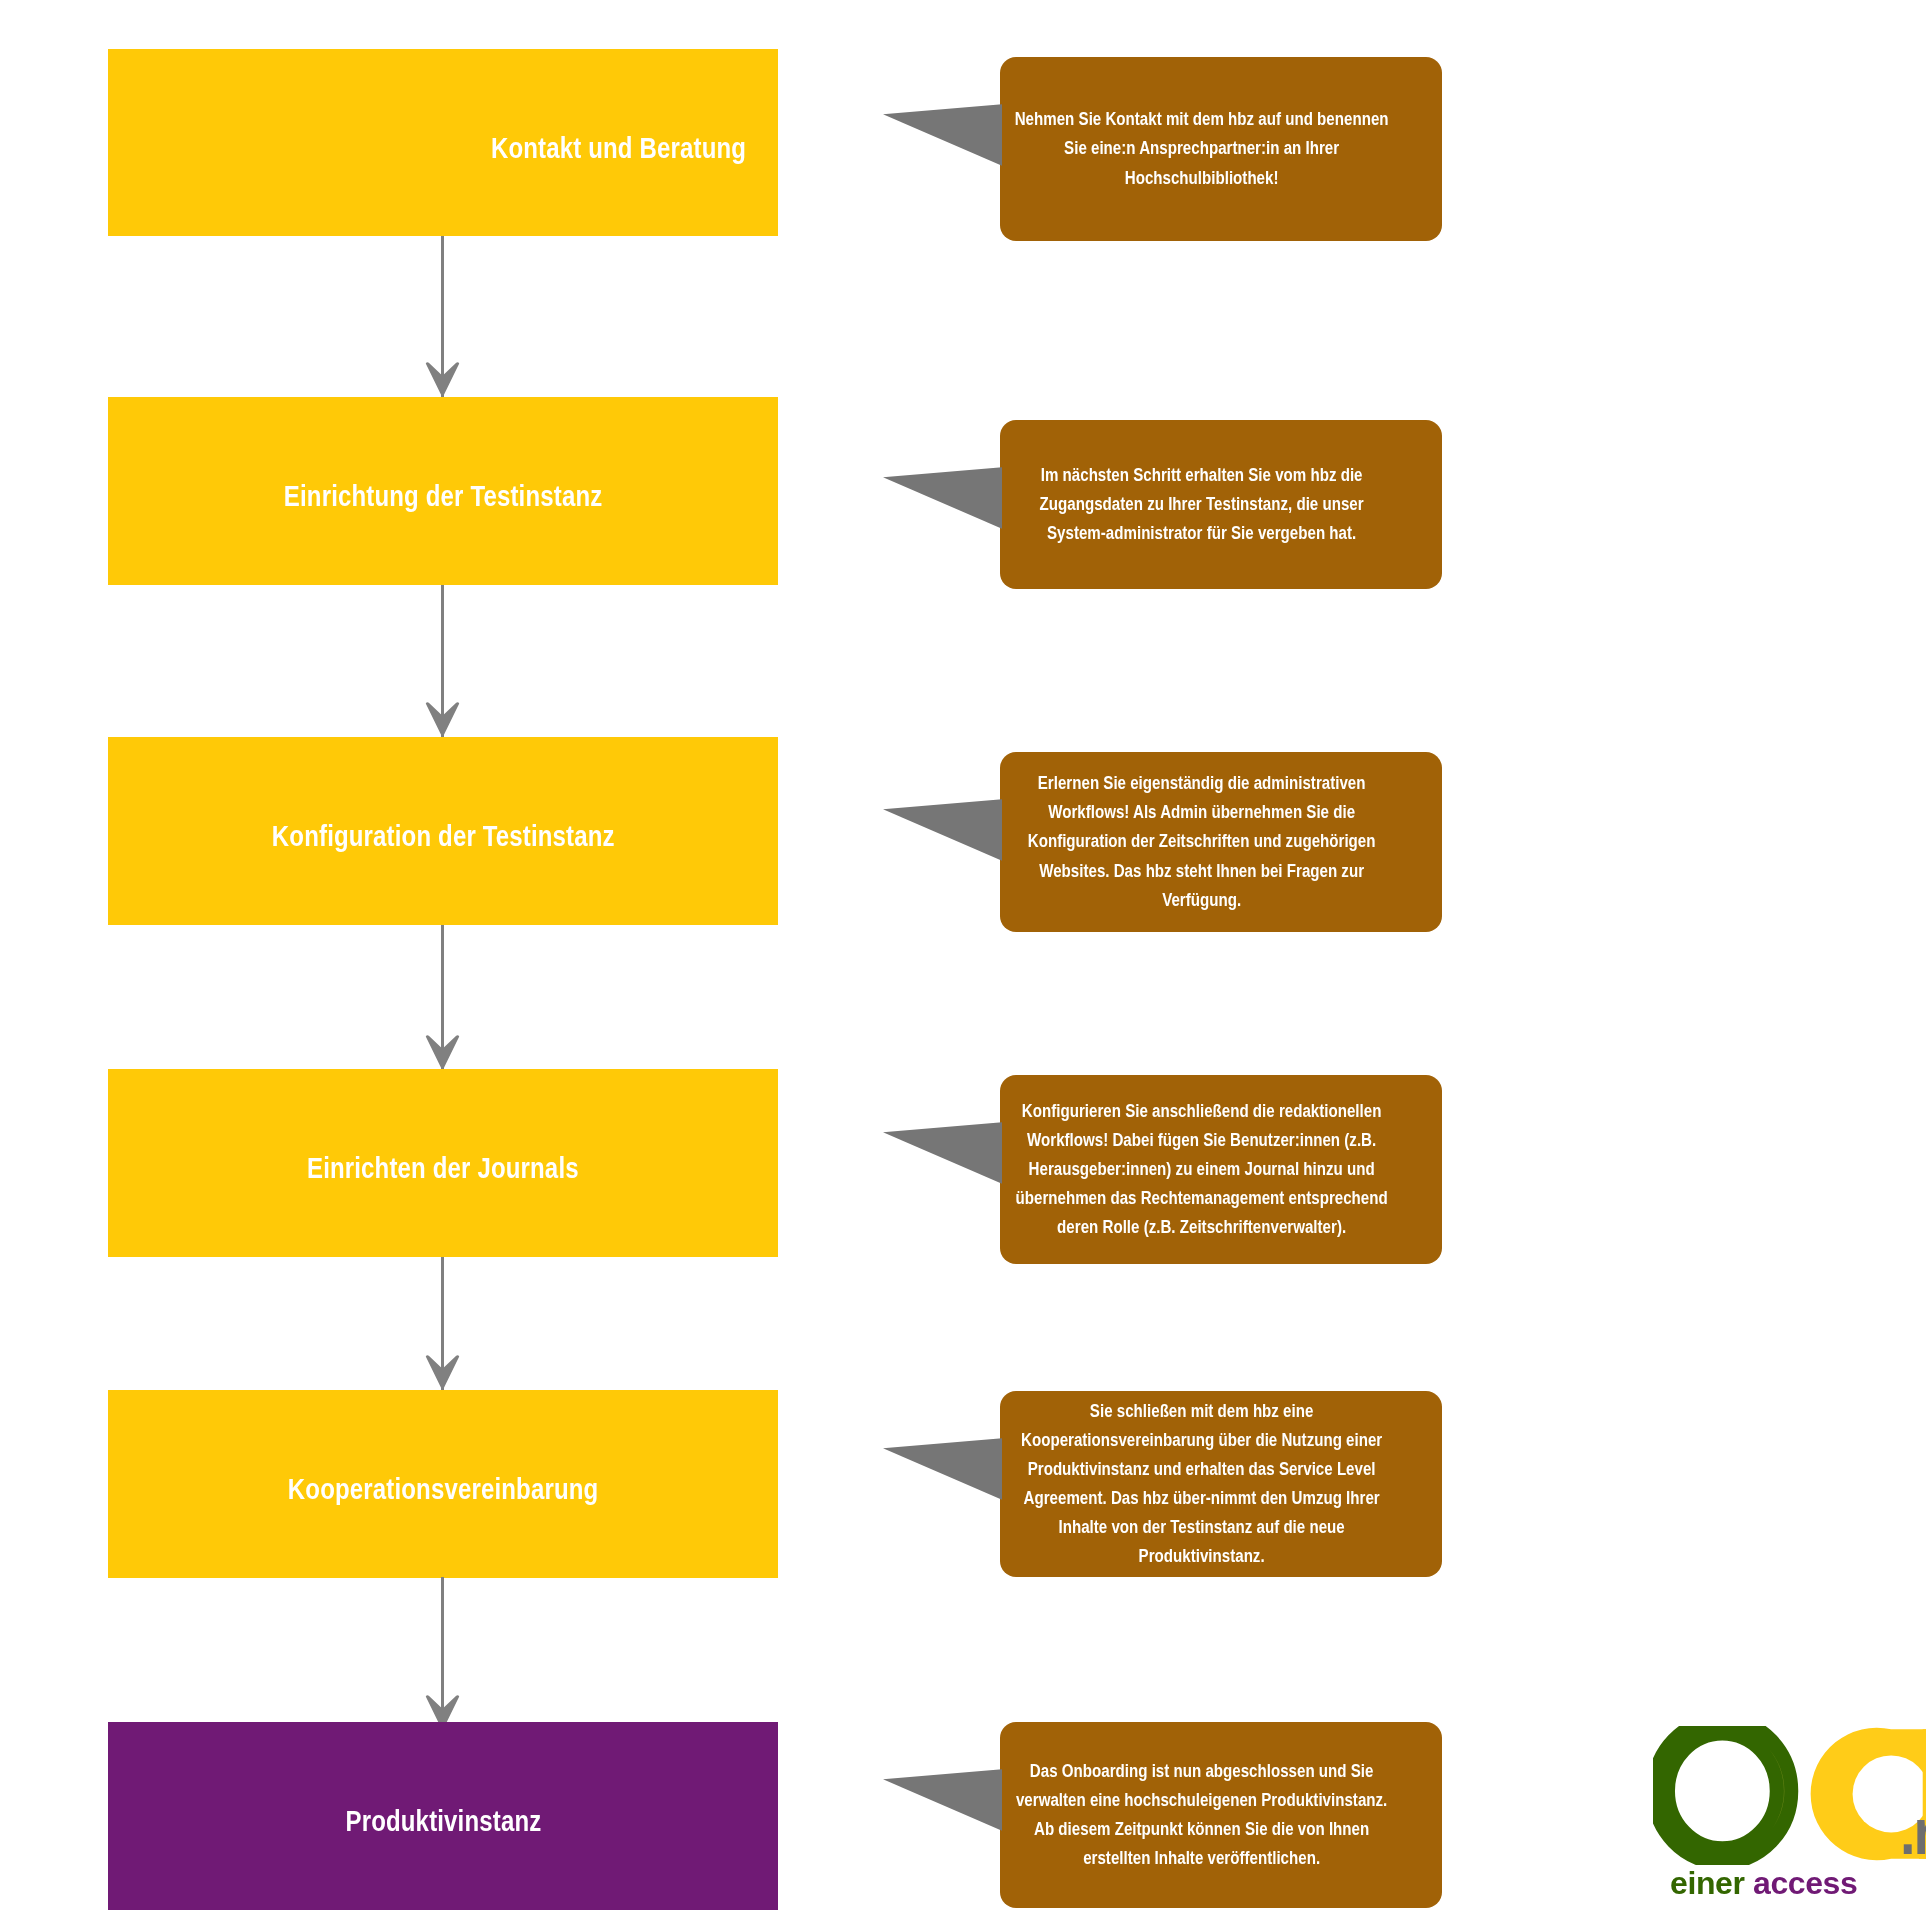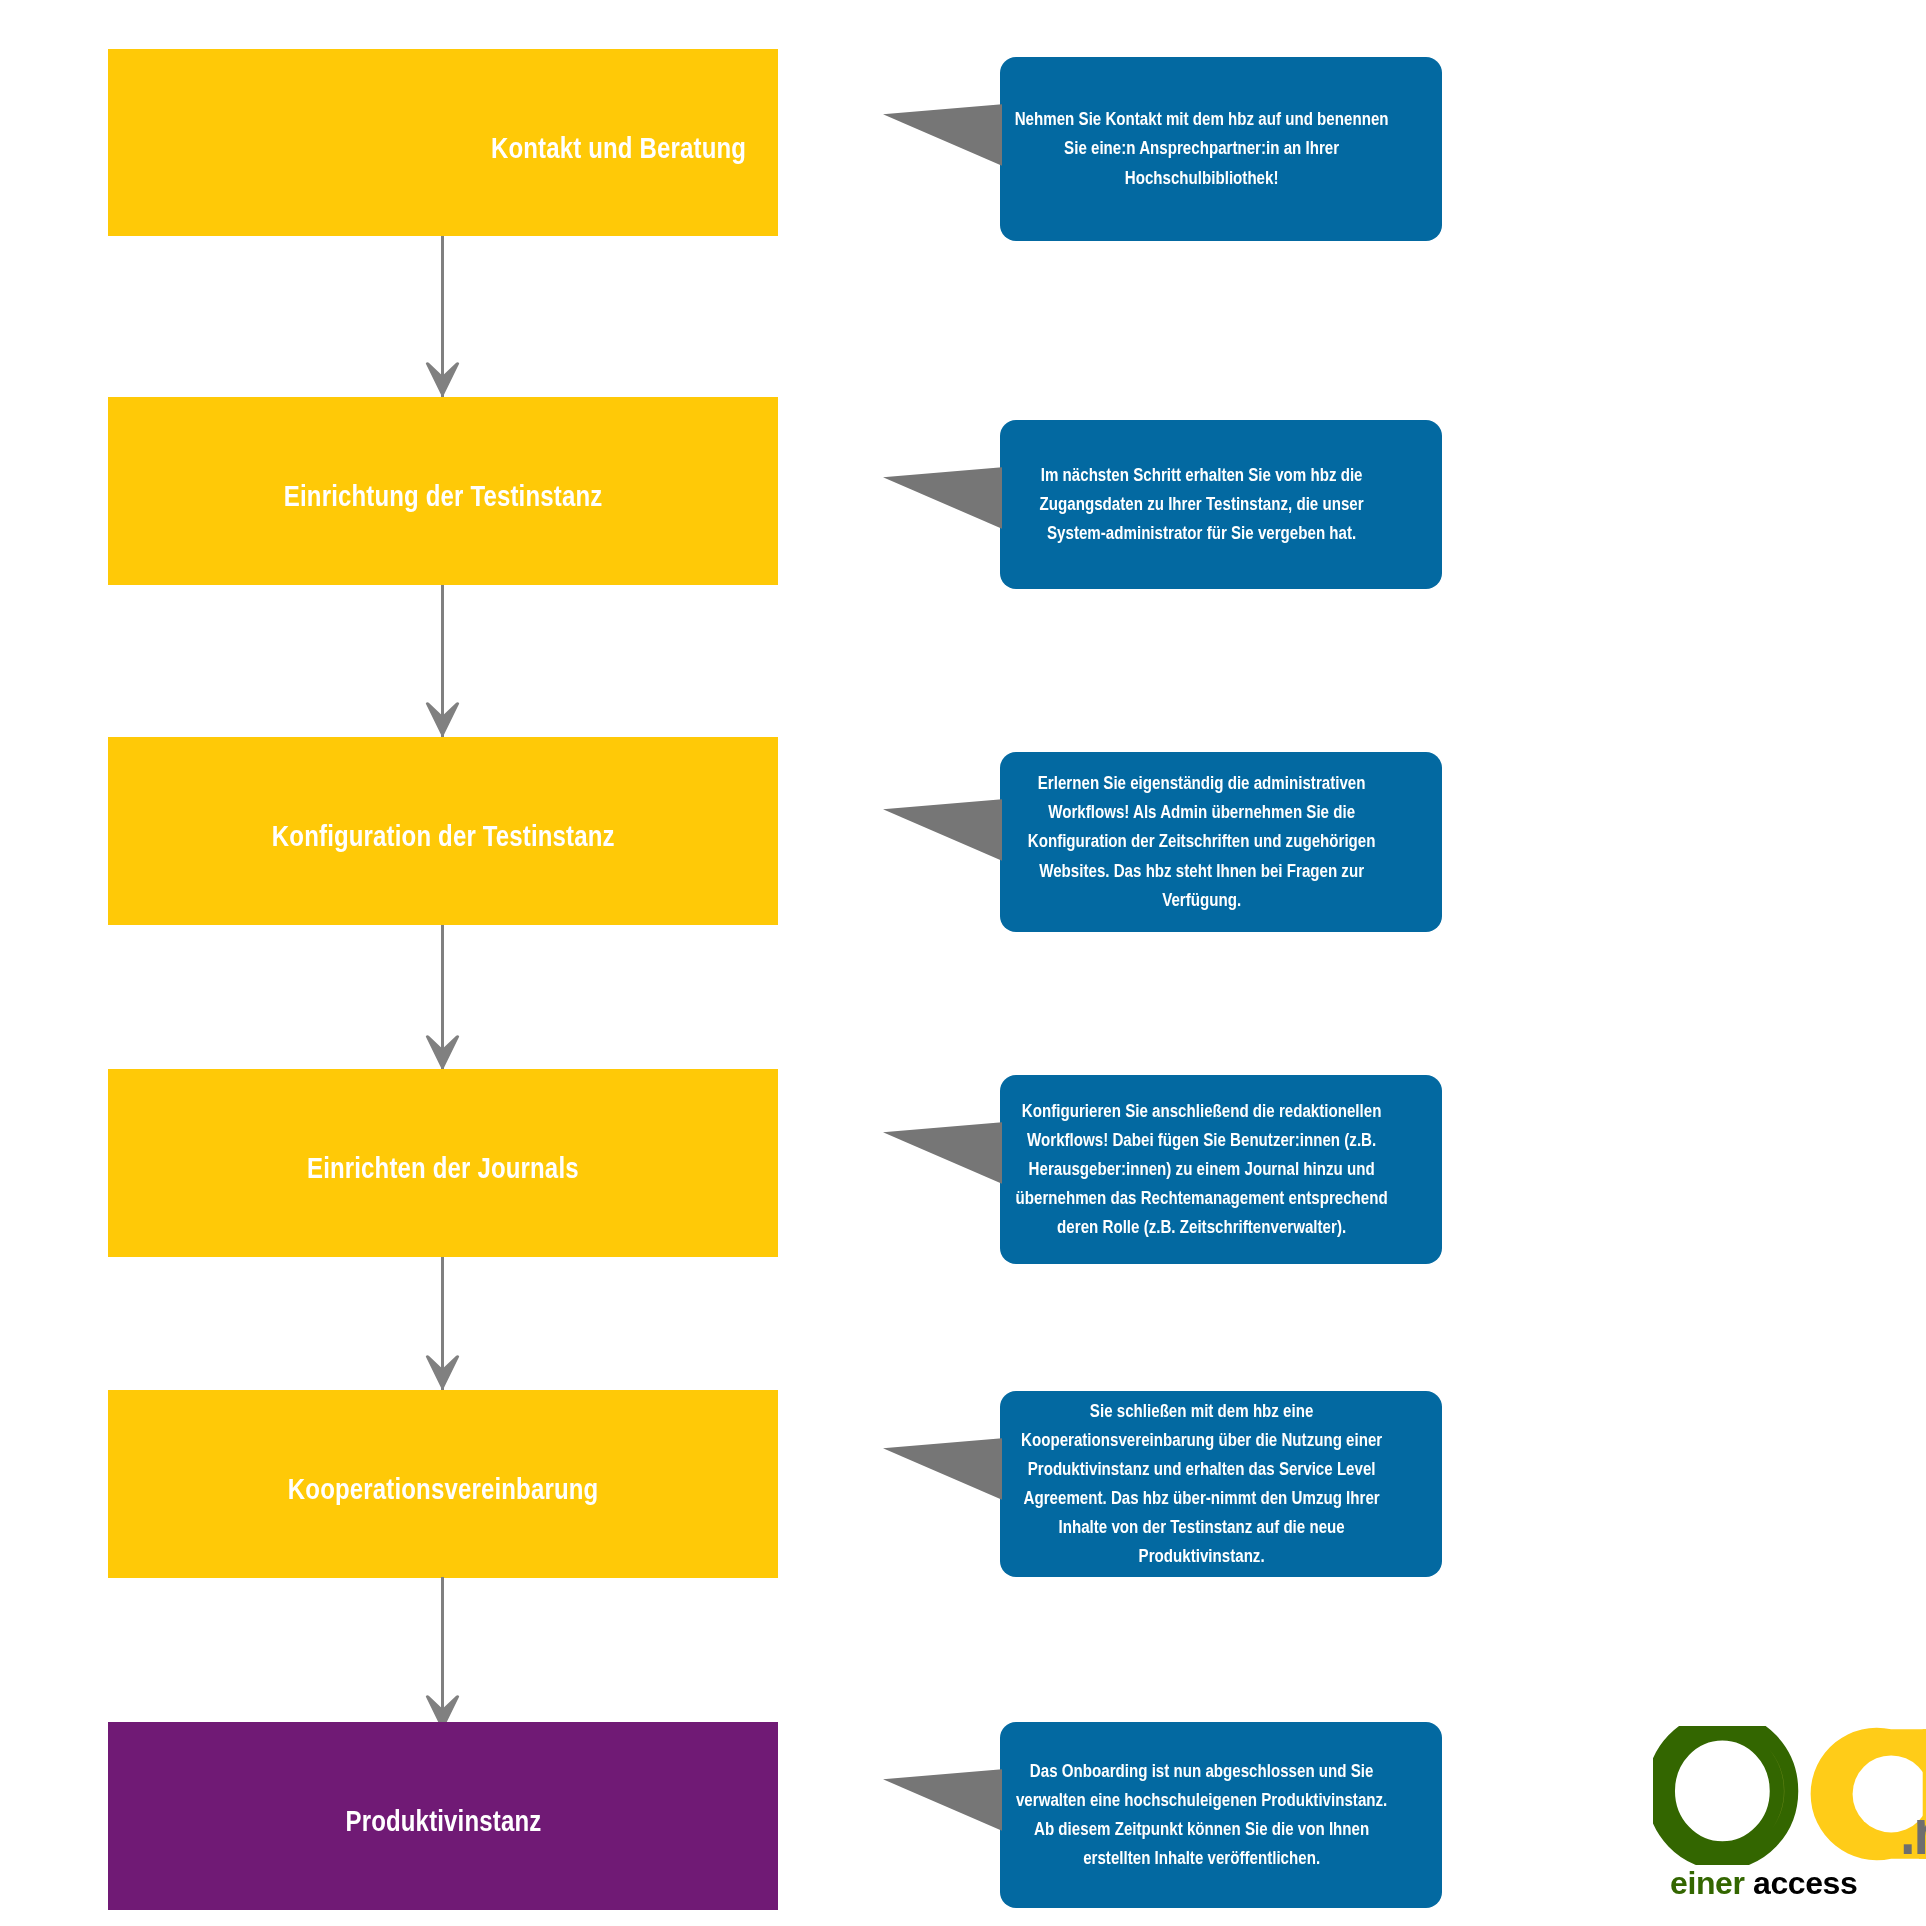--- a/index.html
+++ b/index.html
@@ -67,21 +67,21 @@
     width: 35px;
     height: 37px;
   }
   .connector .head svg { display: block; }
 
   
   .callout {
     position: absolute;
     left: 1000px;
     width: 442px;
-    background: #0369a1;
+    background: #a16207;
     border-radius: 16px;
     box-sizing: border-box;
     display: flex;
     align-items: center;
     justify-content: flex-end;
     padding: 3.9px 17.7px;
   }
   .callout-tail {
     position: absolute;
     left: -117px;
@@ -118,21 +118,21 @@
     position: absolute;
     left: 17px;
     top: 139px;
     font-family: "Liberation Sans", sans-serif;
     font-weight: bold;
     font-size: 32px;
     letter-spacing: -0.4px;
     white-space: nowrap;
   }
   #logo .wordmark .open   { color: #336600; }
-  #logo .wordmark .access { color: #000000; }
+  #logo .wordmark .access { color: #701a75; }
 </style>
 </head>
 <body>
 
 <div id="canvas">
 
   <div class="flow-box yellow" style="top:49px; height:187px;justify-content:flex-end;">
     <span class="flow-box-label">Kontakt und Beratung</span>
   </div>
 

